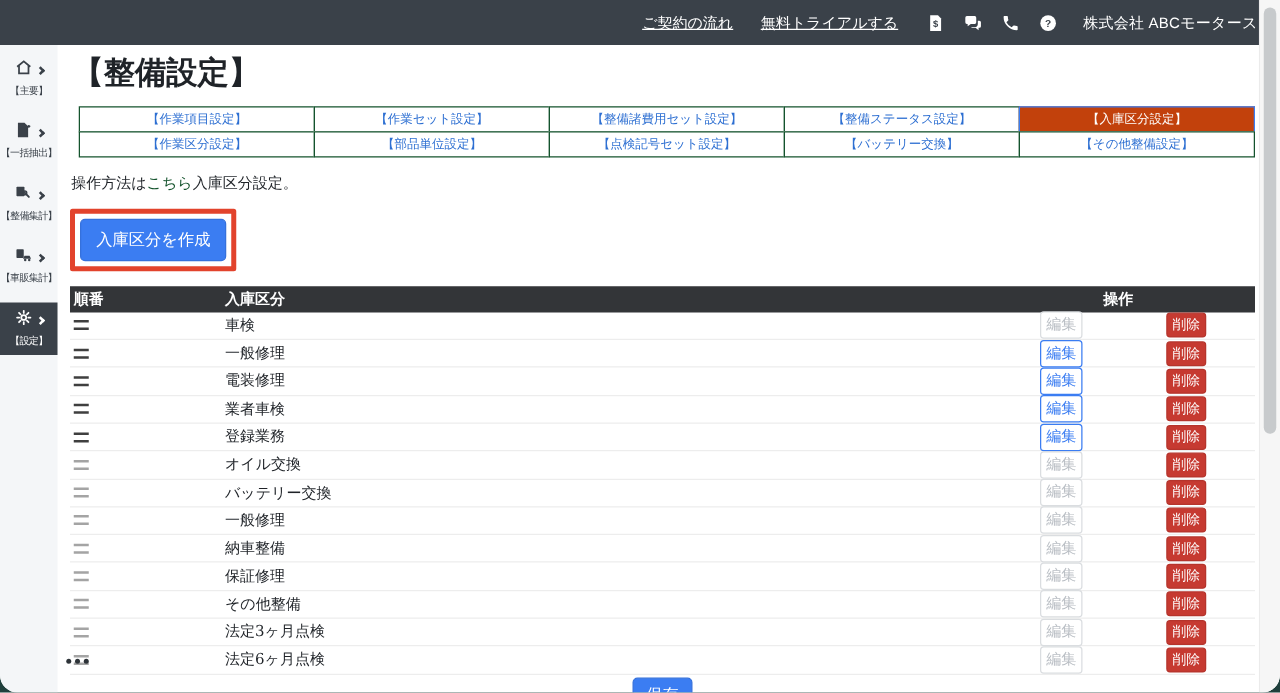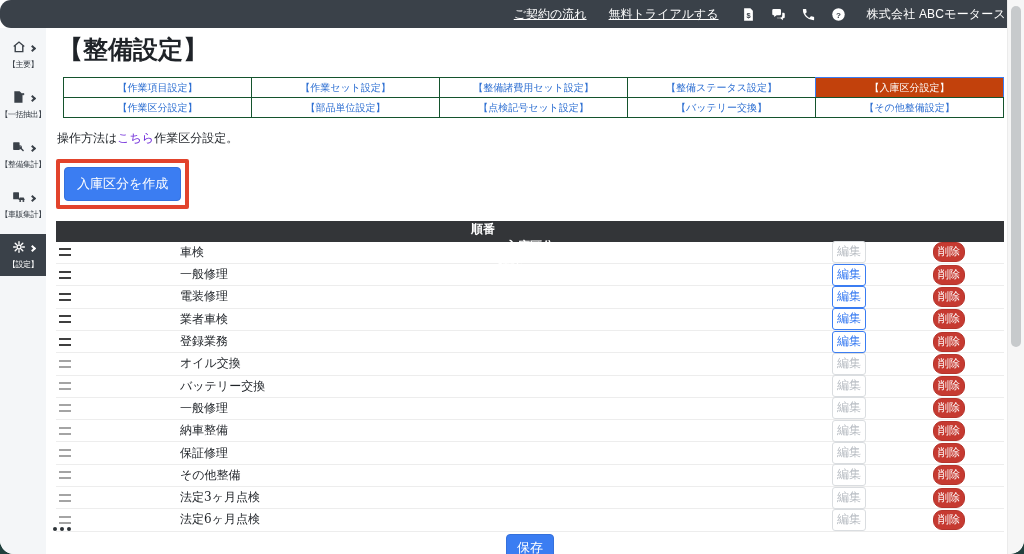--- a/index.html
+++ b/index.html
@@ -2,23 +2,23 @@
 <html><head>
 <meta charset="utf-8">
 <style>
   * { margin:0; padding:0; box-sizing:border-box; }
   html,body { width:1024px; height:554px; }
   body { background:#20403d; font-family:"Liberation Sans",sans-serif; }
   .window { position:relative; width:1024px; height:554px; background:#fff;
             border-radius:0 0 14px 14px; overflow:hidden; display:flex; flex-direction:column; }
 
   
-  .topbar { flex:none; height:28px; background:#3a4149; color:#fff;
+  .topbar { flex:none; height:36px; background:#3a4149; color:#fff;
             display:flex; align-items:center; justify-content:flex-end;
-            font-size:12px; padding-right:18px;border-radius:11px; }
+            font-size:12px; padding-right:18px; }
   .tb-link { color:#fff; text-decoration:underline; margin-right:22px; cursor:pointer; }
   .tb-icon { width:16px; height:16px; margin-right:14px; display:inline-flex;
              align-items:center; justify-content:center; cursor:pointer; }
   .tb-icon svg { width:15px; height:15px; }
   .tb-company { margin-left:6px; letter-spacing:.2px; }
 
   .body-row { flex:1; display:flex; min-height:0; }
 
   
   .sidebar { flex:none; width:46px; background:#f4f6f8; padding-top:6px; }
@@ -39,46 +39,46 @@
   .tabs { margin-left:7px; }
   .tabrow { display:flex; }
   .tabrow + .tabrow { margin-top:-1px; }
   .tab { flex:1; height:21px; line-height:19px; text-align:center; font-size:10px;
          color:#2d6fd2; background:#fff; border:1px solid #14532d; margin-left:-1px;
          cursor:pointer; white-space:nowrap; overflow:hidden; }
   .tab:first-child { margin-left:0; }
   .tab.active { background:#c2410c; border-color:#3b7df2; color:#fff; }
 
   .note { font-size:12px; margin:12px 0 0 1px; color:#1f2328; }
-  .note a { color:#6d28d9; text-decoration:none; cursor:pointer;margin-top:44px; }
+  .note a { color:#14532d; text-decoration:none; cursor:pointer;margin-top:44px; }
 
   .highlight-box { display:inline-block; border:4px solid #e2432c; border-radius:2px;
                    padding:4px; margin-top:12px; }
   .btn-primary { background:#3b7df2; color:#fff; border:1px solid #3571dc; border-radius:4px;
                  font-family:inherit; cursor:pointer; }
   .btn-create { font-size:13px; padding:7px 12px; }
 
   
   .table { margin-top:12px; width:100%; font-size:12px; }
-  .thead { display:flex; align-items:center; height:21px; background:#333538; color:#fff; font-weight:bold;flex-direction:column; }
+  .thead { display:flex; align-items:center; height:21px; background:#333538; color:#fff; font-weight:bold; }
   .col-order { flex:none; width:124px; padding-left:3px; display:flex; align-items:center; }
   .col-cat { flex:1; }
   .col-actions { flex:none; width:180px; }
   .thead .col-actions { text-align:center; padding-right:39px; }
   .trow { display:flex; align-items:center; height:22.3px; border-bottom:1px solid #ededed; }
   .drag-handle { display:inline-block; width:12px; height:8px; border-top:2px solid #3f3f3f;
                  border-bottom:2px solid #3f3f3f; cursor:grab; }
   .drag-handle.light { border-color:#a4a4a4; }
   .row-actions { display:flex; align-items:center; justify-content:space-between;
                  padding:0 39px 0 8px; }
   .btn-edit { font-family:inherit; font-size:12px; color:#3b7df2; background:#fff;
               border:1px solid #3b7df2; border-radius:3px; padding:1px 4px 2px; cursor:pointer; }
   .btn-edit.disabled { color:#b9bec4; border-color:#dadde0; cursor:default; }
   .btn-del { font-family:inherit; font-size:11px; color:#fff; background:#c63a31;
-             border:1px solid #b5342c; border-radius:9px; padding:1px 4px 2px; cursor:pointer; }
+             border:1px solid #b5342c; border-radius:3px; padding:1px 4px 2px; cursor:pointer; }
 
   .save-row { text-align:center; margin-top:2px; }
   .btn-save { font-size:13px; padding:4px 10px 5px; }
 
   
   .more-dots { position:absolute; left:53px; bottom:20px; width:24px; height:10px; cursor:pointer; }
   .more-dots i { display:block; width:4px; height:4px; border-radius:50%; background:#2d3338;
                  box-shadow:7px 0 0 #2d3338, 14px 0 0 #2d3338; margin-top:3px; }
   .scrollbar { position:absolute; right:0; top:0; width:17px; height:554px;
                background:#f6f6f6; border-left:1px solid #ebebeb; border-radius:0 0 13px 0; }
@@ -190,21 +190,21 @@
         </div>
         <div class="tabrow">
           <div class="tab">【作業区分設定】</div>
             <div class="tab">【部品単位設定】</div>
             <div class="tab">【点検記号セット設定】</div>
             <div class="tab">【バッテリー交換】</div>
             <div class="tab">【その他整備設定】</div>
         </div>
       </div>
 
-      <p class="note"><span>操作方法は</span><a>こちら</a><span>作業区分設定。</span></p>
+      <p class="note"><span>操作方法は</span><a>こちら</a><span>入庫区分設定。</span></p>
 
       <div class="highlight-box">
         <button class="btn-primary btn-create">入庫区分を作成</button>
       </div>
 
       <div class="table">
         <div class="thead">
           <div class="col-order">順番</div>
           <div class="col-cat">入庫区分</div>
           <div class="col-actions">操作</div>

